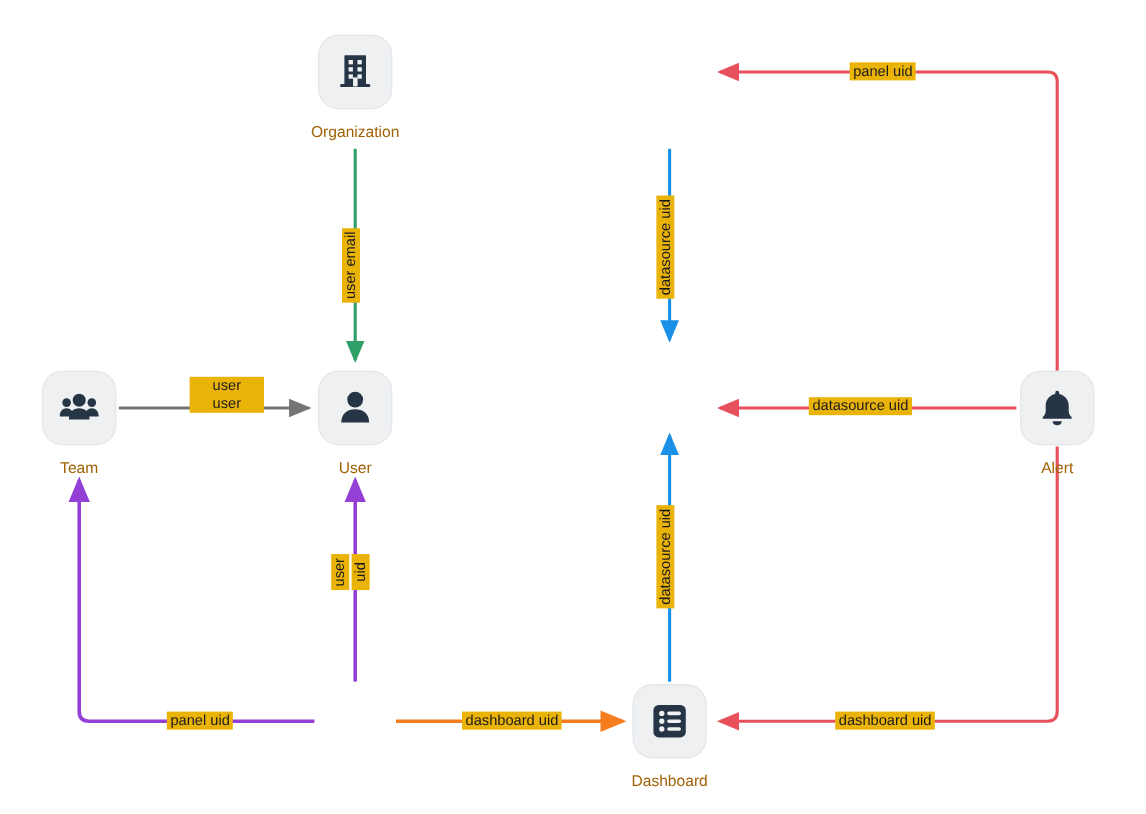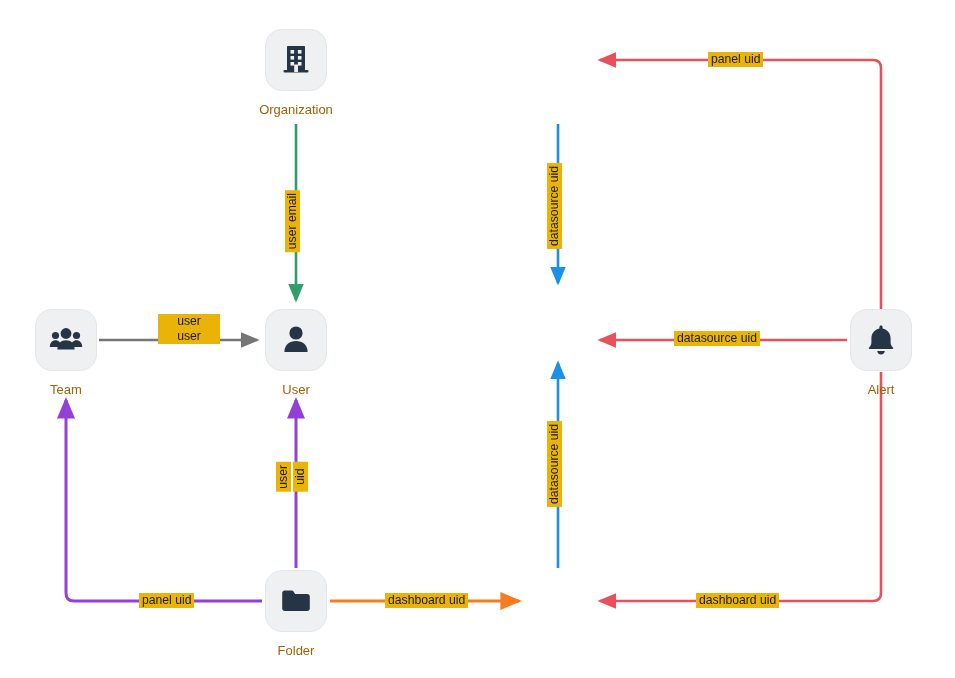--- a/index.html
+++ b/index.html
@@ -168,29 +168,35 @@
   <div class="node" style="left:850px; top:309px;">
     <span class="node-icon">
       <svg width="34" height="34" viewBox="0 0 34 34">
         <path d="M17,2.6 C17.9,2.6 18.6,3.3 18.6,4.2 L18.6,5.4 C23.3,6.3 26.6,10.3 26.6,15.2 L26.6,19.6 C26.6,21.8 27.6,23.4 28.9,24.4 C29.5,24.9 29.2,25.9 28.4,25.9 L5.6,25.9 C4.8,25.9 4.5,24.9 5.1,24.4 C6.4,23.4 7.4,21.8 7.4,19.6 L7.4,15.2 C7.4,10.3 10.7,6.3 15.4,5.4 L15.4,4.2 C15.4,3.3 16.1,2.6 17,2.6 Z" fill="#263545"></path>
         <path d="M13.2,28 L20.8,28 C20.8,30 19.1,31.4 17,31.4 C14.9,31.4 13.2,30 13.2,28 Z" fill="#263545"></path>
       </svg>
     </span>
     <span class="node-label">Alert</span>
   </div>
 
-  <div class="node" style="left:265px; top:570px;">
-    <span class="node-icon">
-      <svg width="34" height="34" viewBox="0 0 34 34">
-        <path d="M3.2,9 C3.2,7.6 4.3,6.5 5.7,6.5 L12.6,6.5 C13.4,6.5 14.1,6.9 14.5,7.5 L16.1,9.9 L28.3,9.9 C29.7,9.9 30.8,11 30.8,12.4 L30.8,24.6 C30.8,26 29.7,27.1 28.3,27.1 L5.7,27.1 C4.3,27.1 3.2,26 3.2,24.6 Z" fill="#263545"></path>
-      </svg>
-    </span>
-    <span class="node-label">Folder</span>
-  </div>
-
+
+  <div class="node" style="left:527px; top:570px;">
+    <span class="node-icon">
+      <svg width="34" height="34" viewBox="0 0 34 34">
+        <rect x="3.5" y="3.5" width="27" height="27" rx="4.5" fill="#263545"></rect>
+        <circle cx="10.5" cy="10.5" r="2.2" fill="#eef0f2"></circle>
+        <circle cx="10.5" cy="17" r="2.2" fill="#eef0f2"></circle>
+        <circle cx="10.5" cy="23.5" r="2.2" fill="#eef0f2"></circle>
+        <rect x="15" y="9" width="11.5" height="3" rx="1.5" fill="#eef0f2"></rect>
+        <rect x="15" y="15.5" width="11.5" height="3" rx="1.5" fill="#eef0f2"></rect>
+        <rect x="15" y="22" width="11.5" height="3" rx="1.5" fill="#eef0f2"></rect>
+      </svg>
+    </span>
+    <span class="node-label">Dashboard</span>
+  </div>
 
   <div class="edge-label vertical" style="left:285px; top:190px;">user email</div>
 
   <div class="edge-label two-line" style="left:158px; top:314px; width:56px;">
     <div>user</div>
     <div>user</div>
   </div>
 
   <div class="vstack" style="position:absolute; left:276px; top:462px;">
     <div class="edge-label vertical" style="position:relative; left:0; top:0;">user</div>

